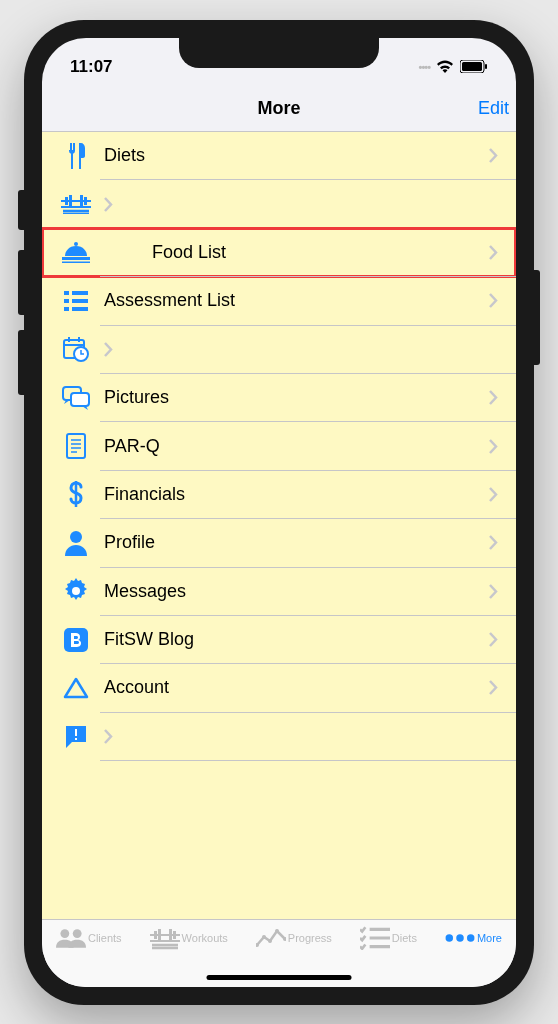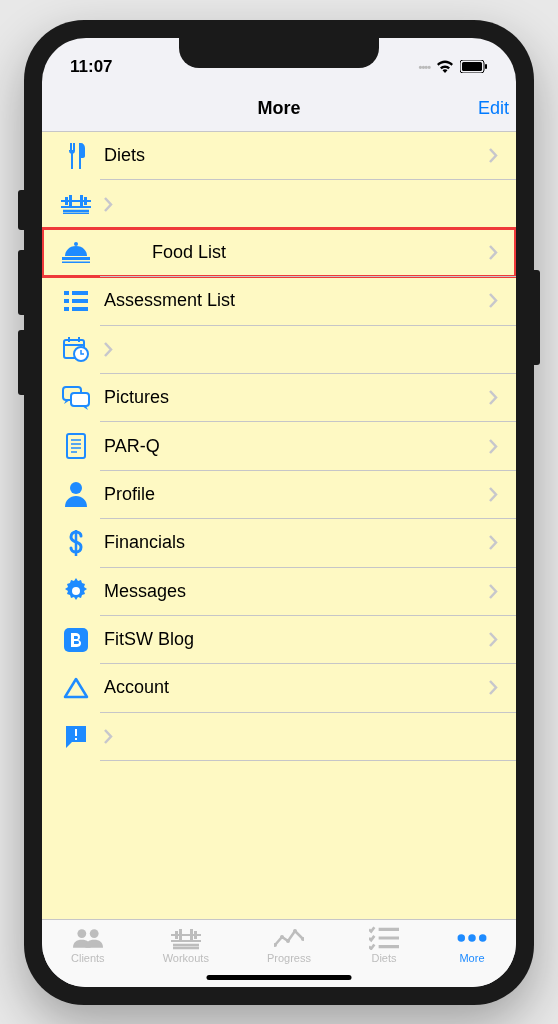--- a/index.html
+++ b/index.html
@@ -108,21 +108,21 @@
     .chevron { color: #c7c7cc; }
     .tab-bar {
       height: 68px;
       background: #f9f9f9;
       border-top: 0.5px solid #c6c6c8;
       display: flex;
       justify-content: space-around;
       align-items: flex-start;
       padding-top: 6px;
     }
-    .tab-item { display: flex; flex-direction: column; align-items: center; gap: 2px; color: #bdbdbd; }
+    .tab-item { display: flex; flex-direction: row; align-items: center; gap: 2px; color: #bdbdbd; }
     .tab-item.active { color: #1e8bff; }
     .tab-label { font-size: 11px; }
     .home-indicator {
       position: absolute;
       bottom: 7px;
       left: 50%;
       transform: translateX(-50%);
       width: 145px;
       height: 5px;
       background: #000;
@@ -272,40 +272,40 @@
           </div>
           <span class="row-label">PAR-Q</span>
           <span class="chevron">
             <svg width="9" height="15" viewBox="0 0 9 15">
               <path fill="none" stroke="currentColor" stroke-width="2.5" d="M1 1l6 6.5L1 14"></path>
             </svg>
           </span>
         </div>
         <div class="list-row">
           <div class="row-icon">
+            <svg width="16" height="26" viewBox="0 0 16 26">
+              <path fill="none" stroke="currentColor" stroke-width="3" stroke-linecap="round" d="M13 6c0-2-2-4-5-4S3 4 3 7s2 4 5 5 5 2 5 5-2 5-5 5-5-2-5-4"></path>
+              <line x1="8" y1="0" x2="8" y2="26" stroke="currentColor" stroke-width="2.5"></line>
+            </svg>
+          </div>
+          <span class="row-label">Financials</span>
+          <span class="chevron">
+            <svg width="9" height="15" viewBox="0 0 9 15">
+              <path fill="none" stroke="currentColor" stroke-width="2.5" d="M1 1l6 6.5L1 14"></path>
+            </svg>
+          </span>
+        </div>
+        <div class="list-row">
+          <div class="row-icon">
             <svg width="22" height="26" viewBox="0 0 22 26">
               <circle cx="11" cy="7" r="6" fill="currentColor"></circle>
               <path fill="currentColor" d="M0 26c0-7 5-11 11-11s11 4 11 11H0z"></path>
             </svg>
           </div>
           <span class="row-label">Profile</span>
-          <span class="chevron">
-            <svg width="9" height="15" viewBox="0 0 9 15">
-              <path fill="none" stroke="currentColor" stroke-width="2.5" d="M1 1l6 6.5L1 14"></path>
-            </svg>
-          </span>
-        </div>
-        <div class="list-row">
-          <div class="row-icon">
-            <svg width="16" height="26" viewBox="0 0 16 26">
-              <path fill="none" stroke="currentColor" stroke-width="3" stroke-linecap="round" d="M13 6c0-2-2-4-5-4S3 4 3 7s2 4 5 5 5 2 5 5-2 5-5 5-5-2-5-4"></path>
-              <line x1="8" y1="0" x2="8" y2="26" stroke="currentColor" stroke-width="2.5"></line>
-            </svg>
-          </div>
-          <span class="row-label">Financials</span>
           <span class="chevron">
             <svg width="9" height="15" viewBox="0 0 9 15">
               <path fill="none" stroke="currentColor" stroke-width="2.5" d="M1 1l6 6.5L1 14"></path>
             </svg>
           </span>
         </div>
         <div class="list-row">
           <div class="row-icon">
             <svg width="26" height="26" viewBox="0 0 26 26">
               <path fill="currentColor" d="M13 0l2 3 3-1 1 3 3 1-1 3 3 2-3 2 1 3-3 1-1 3-3-1-2 3-2-3-3 1-1-3-3-1 1-3-3-2 3-2-1-3 3-1 1-3 3 1z"></path>

